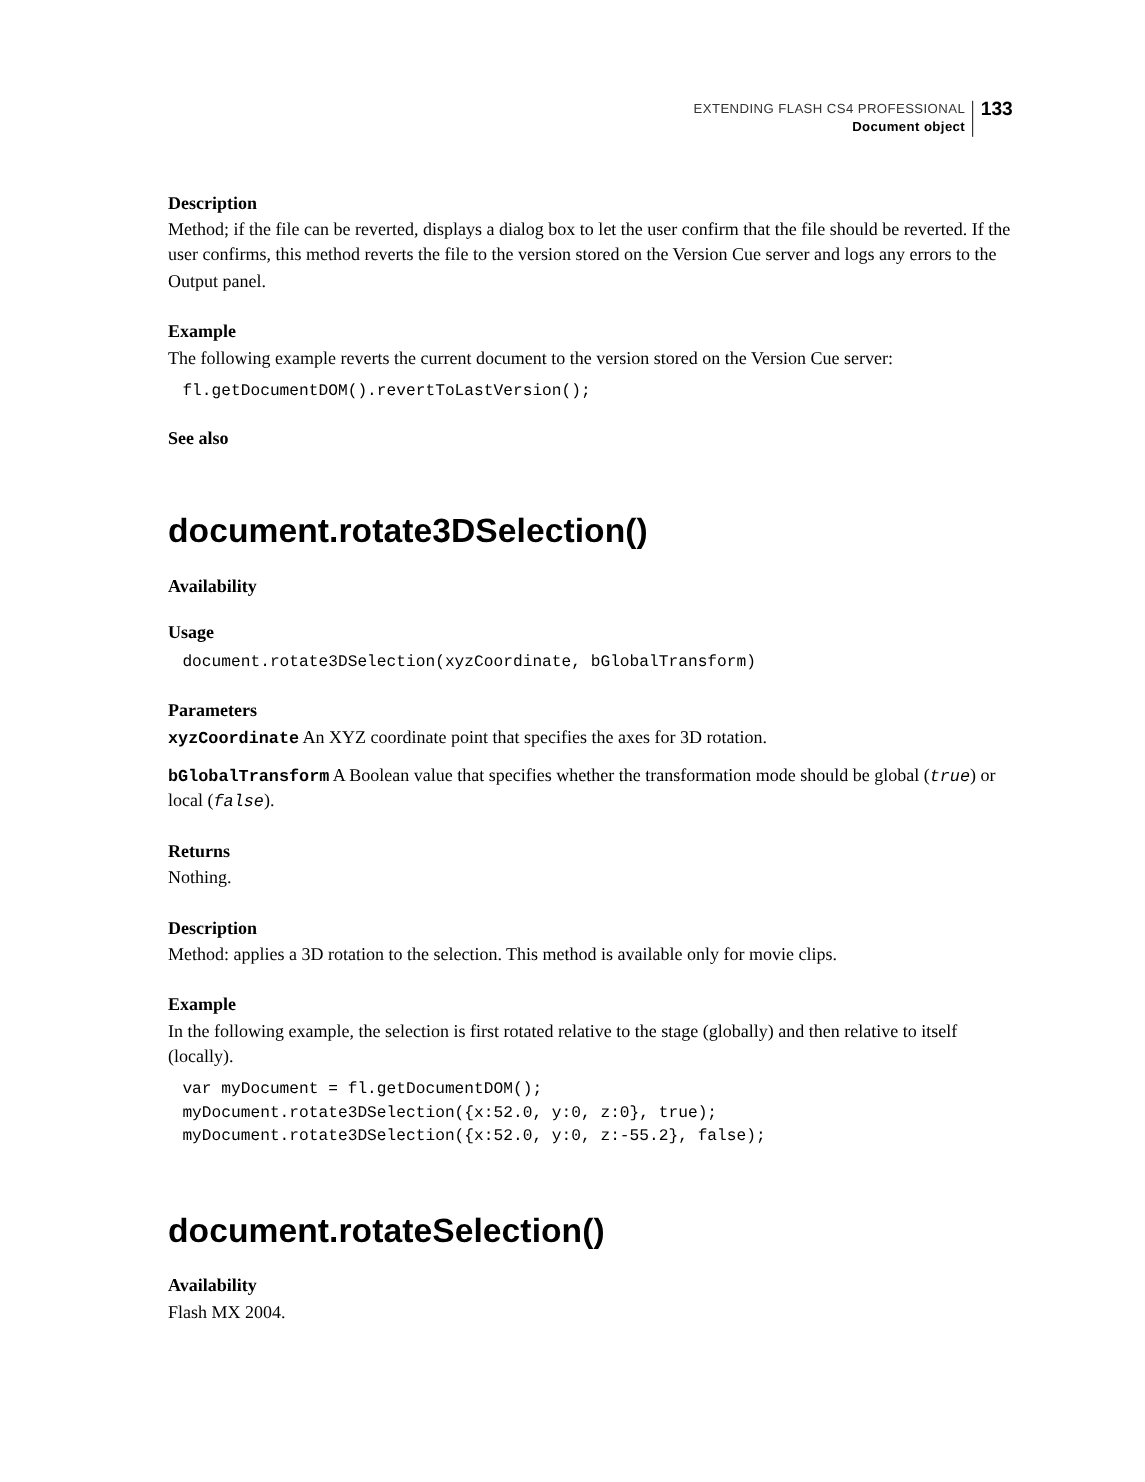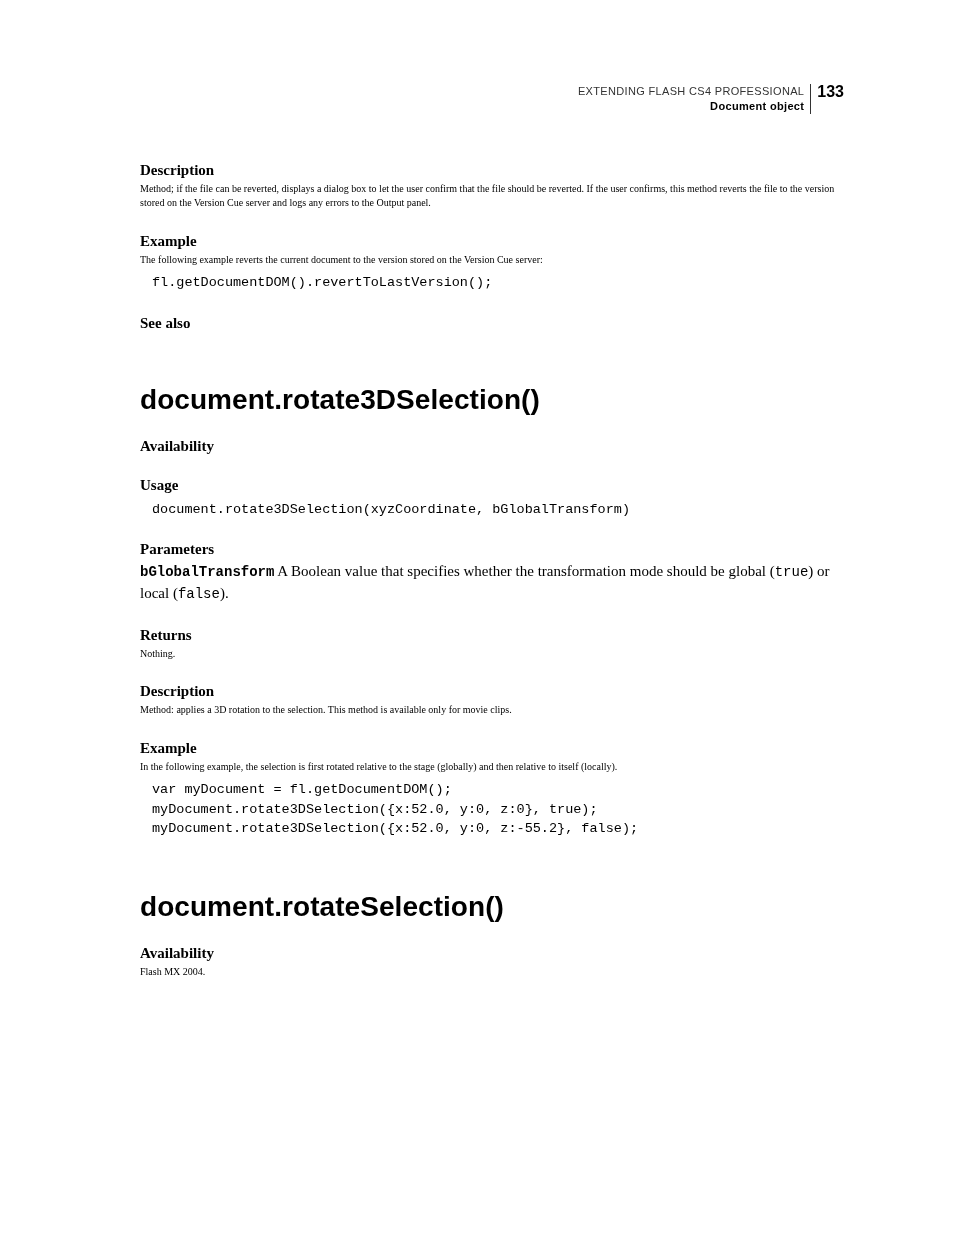--- a/index.html
+++ b/index.html
@@ -42,34 +42,34 @@
     line-height: 1;
   }
 
   .subhead {
     font-family: "Minion Pro", "Times New Roman", Georgia, serif;
     font-weight: 700;
     font-size: 15px;
     margin: 22px 0 3px 0;
   }
   p.body {
-    font-size: 10px;
+    font-size: 15px;
     line-height: 1.45;
     margin: 2px 0 6px 0;
   }
   pre.code, code.mono {
     font-family: "Courier New", Courier, monospace;
     font-size: 13.5px;
   }
   pre.code {
     margin: 6px 0 10px 12px;
     white-space: pre-wrap;
     line-height: 1.45;
   }
-  code.mono { font-size: 14px; }
+  code.mono { font-size: 14px; font-style: italic; }
   .link {
     color: #0060b0;
     font-family: "Courier New", Courier, monospace;
     font-size: 13.5px;
     text-decoration: none;
   }
   .see-line {
     margin: 2px 0 10px 0;
     font-size: 14px;
     line-height: 1.55;
@@ -119,20 +119,23 @@
 
   <h1 class="api">document.rotate3DSelection()</h1>
 
   <div class="subhead">Availability</div>
 
   <div class="subhead">Usage</div>
   <pre class="code">document.rotate3DSelection(xyzCoordinate, bGlobalTransform)</pre>
 
   <div class="subhead">Parameters</div>
   <p class="param-line">
+    <span class="param-name">xyzCoordinate</span><span>  An XYZ coordinate point that specifies the axes for 3D rotation.</span>
+  </p>
+  <p class="param-line">
     <span class="param-name">bGlobalTransform</span><span>  A Boolean value that specifies whether the transformation mode should be global (</span><code class="mono">true</code><span>) or local (</span><code class="mono">false</code><span>).</span>
   </p>
 
   <div class="subhead">Returns</div>
   <p class="body">Nothing.</p>
 
   <div class="subhead">Description</div>
   <p class="body">Method: applies a 3D rotation to the selection. This method is available only for movie clips.</p>
 
   <div class="subhead">Example</div>

